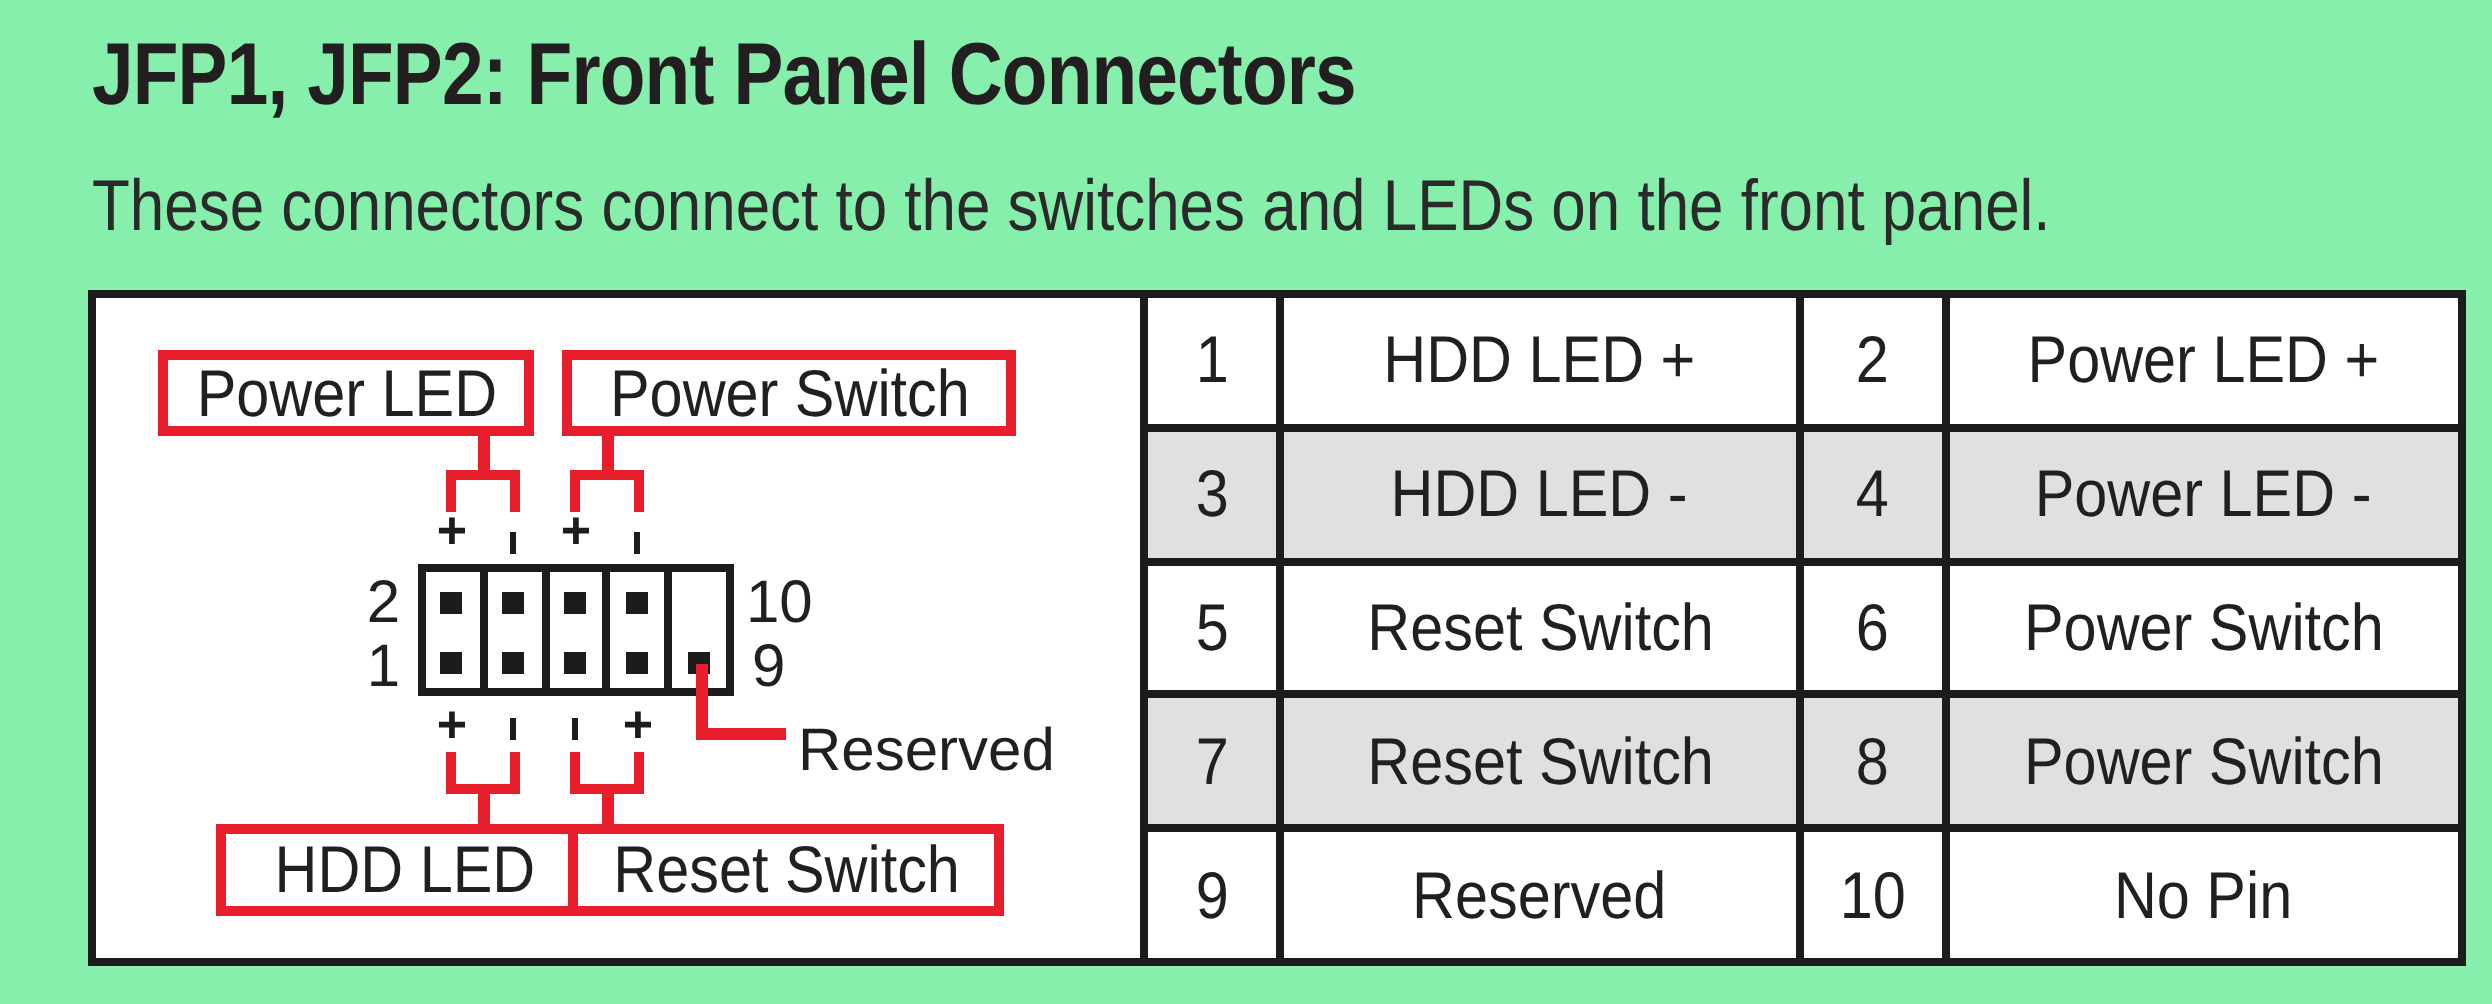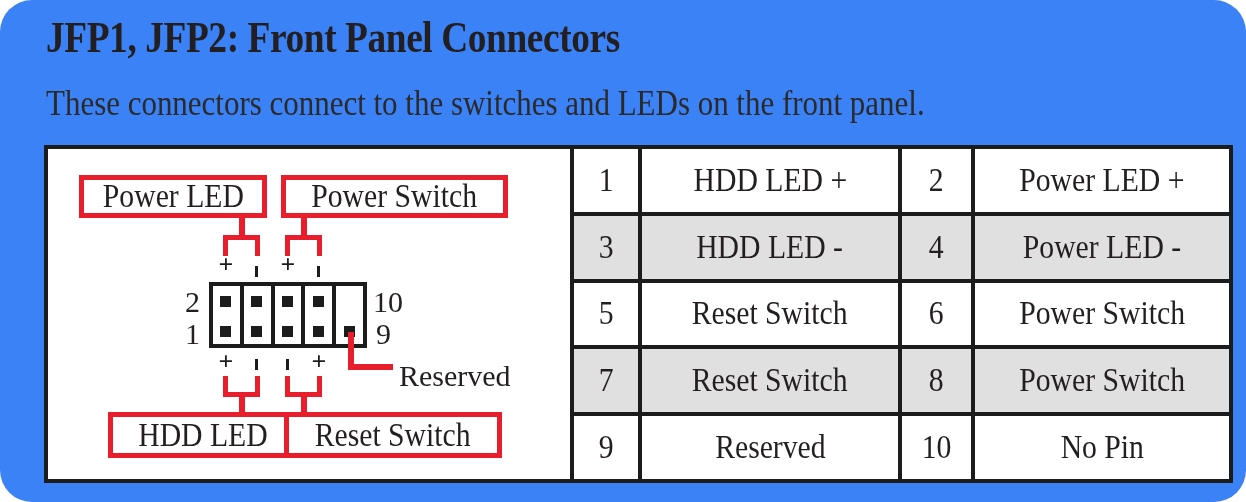--- a/index.html
+++ b/index.html
@@ -3,22 +3,22 @@
 <meta charset="utf-8">
 <style>
   :root{
     --red:#e81e2c;
     --ink:#231f20;
     --line:#1c1c1c;
     --shade:#e0e0e0;
   }
   html,body{margin:0;padding:0;background:#fff;}
   #canvas{
-    position:relative;width:1246px;height:502px;background:#3b82f6;overflow:hidden;
-    font-family:Liberation Serif, serif;color:var(--ink);border-radius:32px;
+    position:relative;width:1246px;height:502px;background:#86efac;overflow:hidden;
+    font-family:Liberation Sans, sans-serif;color:var(--ink);
   }
   
   .tc{display:inline-block;white-space:nowrap;transform:scaleX(0.9);transform-origin:50% 50%;}
   .tcl{display:inline-block;white-space:nowrap;transform:scaleX(0.86);transform-origin:0 50%;}
   .ttl{display:inline-block;white-space:nowrap;transform:scaleX(0.85);transform-origin:0 50%;letter-spacing:-0.5px;}
 
   #page-title{position:absolute;left:46px;top:14px;margin:0;font-size:44px;font-weight:bold;color:var(--ink);line-height:48px;}
   #page-subtitle{position:absolute;left:46px;top:88px;margin:0;font-size:36px;font-weight:normal;color:#2b2a2a;line-height:30px;}
 
   .panel{position:absolute;left:44px;top:145px;width:1185px;height:338px;border:4px solid var(--line);box-sizing:border-box;background:#fff;}

